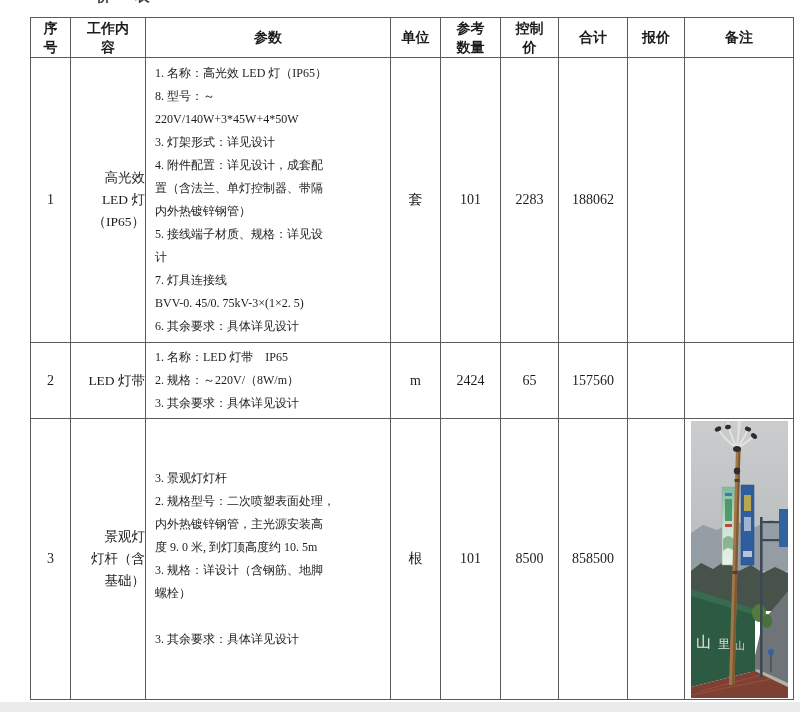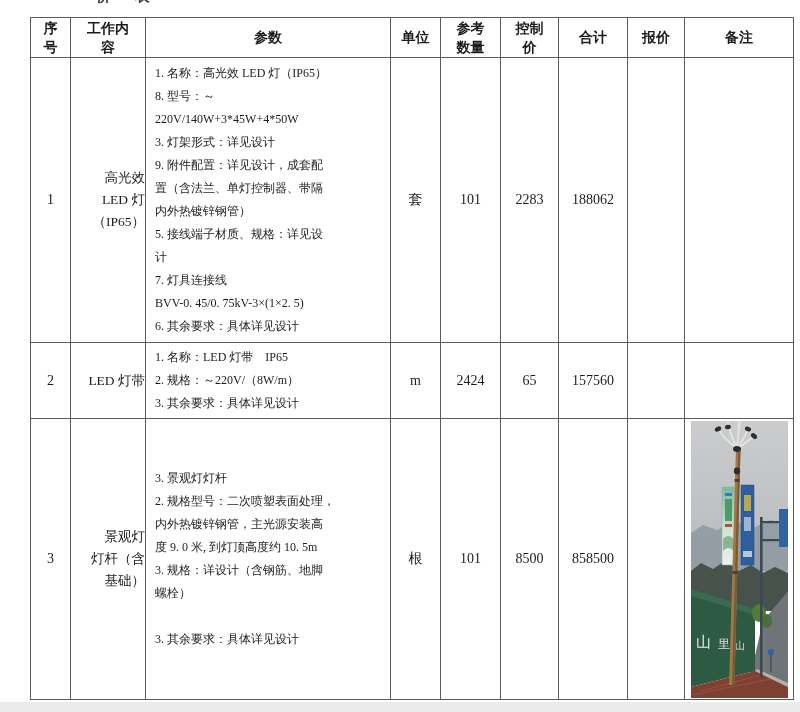--- a/index.html
+++ b/index.html
@@ -102,21 +102,21 @@
   <tr class="r1">
     <td class="center">1</td>
     <td class="work">高光效
 LED 灯
 （IP65）</td>
     <td class="params">
       <div class="pline">1. 名称：高光效 LED 灯（IP65）</div>
       <div class="pline">8. 型号：～</div>
       <div class="pline">220V/140W+3*45W+4*50W</div>
       <div class="pline">3. 灯架形式：详见设计</div>
-      <div class="pline">9. 附件配置：详见设计，成套配</div>
+      <div class="pline">4. 附件配置：详见设计，成套配</div>
       <div class="pline">置（含法兰、单灯控制器、带隔</div>
       <div class="pline">内外热镀锌钢管）</div>
       <div class="pline">5. 接线端子材质、规格：详见设</div>
       <div class="pline">计</div>
       <div class="pline">7. 灯具连接线</div>
       <div class="pline">BVV-0. 45/0. 75kV-3×(1×2. 5)</div>
       <div class="pline">6. 其余要求：具体详见设计</div>
     </td>
     <td class="center">套</td>
     <td class="center">101</td>

